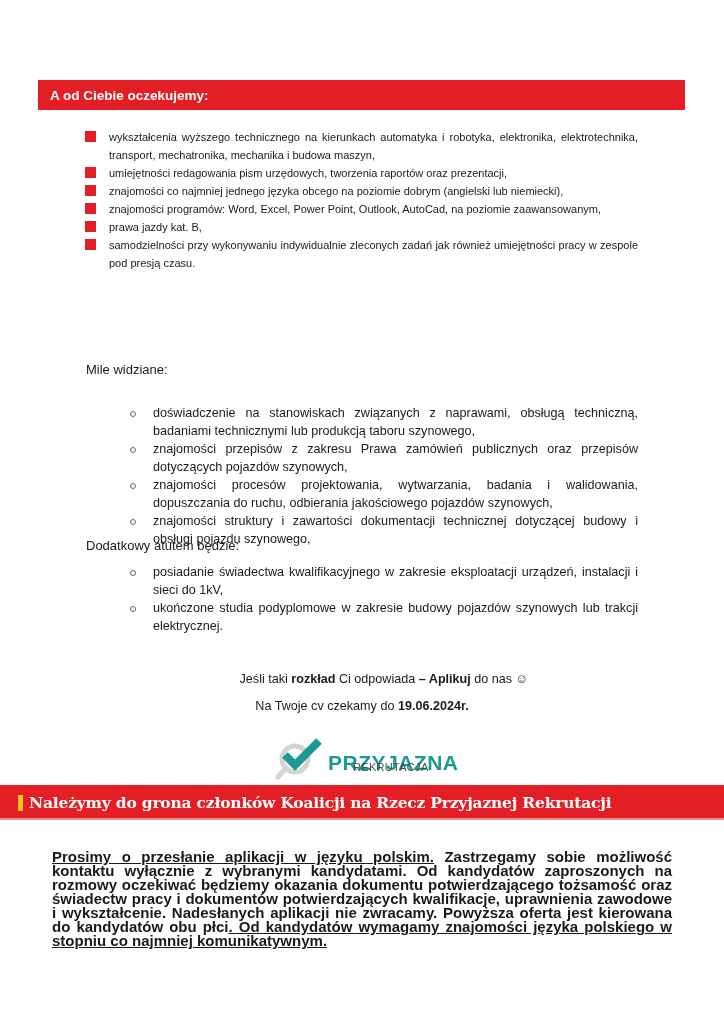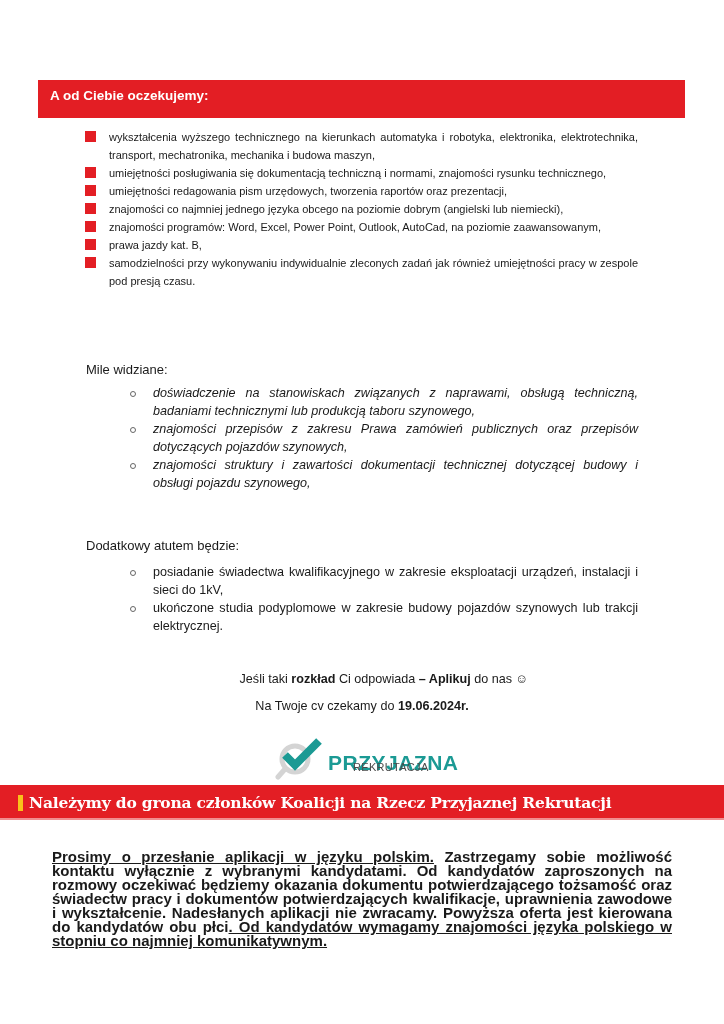--- a/index.html
+++ b/index.html
@@ -1,20 +1,20 @@
 <!DOCTYPE html>
 <html><head>
   <meta charset="utf-8">
   <style>
     * { box-sizing: border-box; margin: 0; padding: 0; }
     html, body { width: 724px; height: 1024px; background: #ffffff; overflow: hidden; }
     body { position: relative; font-family: "Liberation Sans", sans-serif; color: #1a1a1a; }
 
     .section-bar {
-      position: absolute; left: 38px; top: 80px; width: 647px; height: 38px;
+      position: absolute; left: 38px; top: 80px; width: 647px; height: 30px;
       background: #e31e24; color: #fff; font-weight: bold; font-size: 13.5px;
       padding: 8px 0 0 12px; font-family: "Liberation Sans", sans-serif;
     }
 
     .req-list { position: absolute; left: 85px; top: 128px; width: 553px; list-style: none; }
     .req-list li {
       position: relative; padding-left: 24px; font-size: 11px; line-height: 18px;
       text-align: justify;
     }
     .req-list li .sq {
@@ -55,33 +55,33 @@
   </style>
 </head>
 <body>
 
 <div class="section-bar">
   <span>A od Ciebie oczekujemy:</span>
 </div>
 
 <ul class="req-list">
   <li><span class="sq"></span><span>wykształcenia wyższego technicznego na kierunkach automatyka i robotyka, elektronika, elektrotechnika, transport, mechatronika, mechanika i budowa maszyn,</span></li>
-  <li><span class="sq"></span><span>umiejętności posługiwania się dokumentacją techniczną i normami, znajomości rysunku technicznego,</span></li>
   <li><span class="sq"></span><span>umiejętności redagowania pism urzędowych, tworzenia raportów oraz prezentacji,</span></li>
   <li><span class="sq"></span><span>znajomości co najmniej jednego języka obcego na poziomie dobrym (angielski lub niemiecki),</span></li>
   <li><span class="sq"></span><span>znajomości programów: Word, Excel, Power Point, Outlook, AutoCad, na poziomie zaawansowanym,</span></li>
   <li><span class="sq"></span><span>prawa jazdy kat. B,</span></li>
   <li><span class="sq"></span><span>samodzielności przy wykonywaniu indywidualnie zleconych zadań jak również umiejętności pracy w zespole pod presją czasu.</span></li>
 </ul>
 
 <div class="subhead" style="top:362px;">Mile widziane:</div>
 
-<ul class="circ-list" style="top:384px;font-style:italic;">
+<ul class="circ-list" style="top:404px;">
   <li><span class="circ"></span><span>doświadczenie na stanowiskach związanych z naprawami, obsługą techniczną, badaniami technicznymi lub produkcją taboru szynowego,</span></li>
   <li><span class="circ"></span><span>znajomości przepisów z zakresu Prawa zamówień publicznych oraz przepisów dotyczących pojazdów szynowych,</span></li>
+  <li><span class="circ"></span><span>znajomości procesów projektowania, wytwarzania, badania i walidowania, dopuszczania do ruchu, odbierania jakościowego pojazdów szynowych,</span></li>
   <li><span class="circ"></span><span>znajomości struktury i zawartości dokumentacji technicznej dotyczącej budowy i obsługi pojazdu szynowego,</span></li>
 </ul>
 
 <div class="subhead" style="top:538px;">Dodatkowy atutem będzie:</div>
 
 <ul class="circ-list" style="top:563px;">
   <li><span class="circ"></span><span>posiadanie świadectwa kwalifikacyjnego w zakresie eksploatacji urządzeń, instalacji i sieci do 1kV,</span></li>
   <li><span class="circ"></span><span>ukończone studia podyplomowe w zakresie budowy pojazdów szynowych lub trakcji elektrycznej.</span></li>
 </ul>
 

